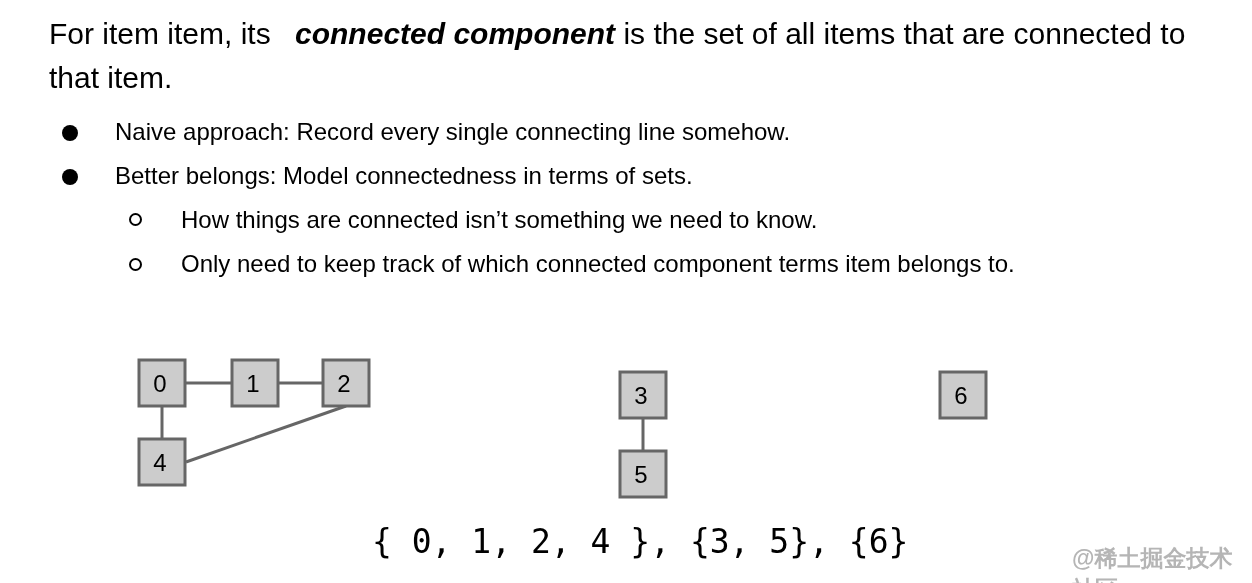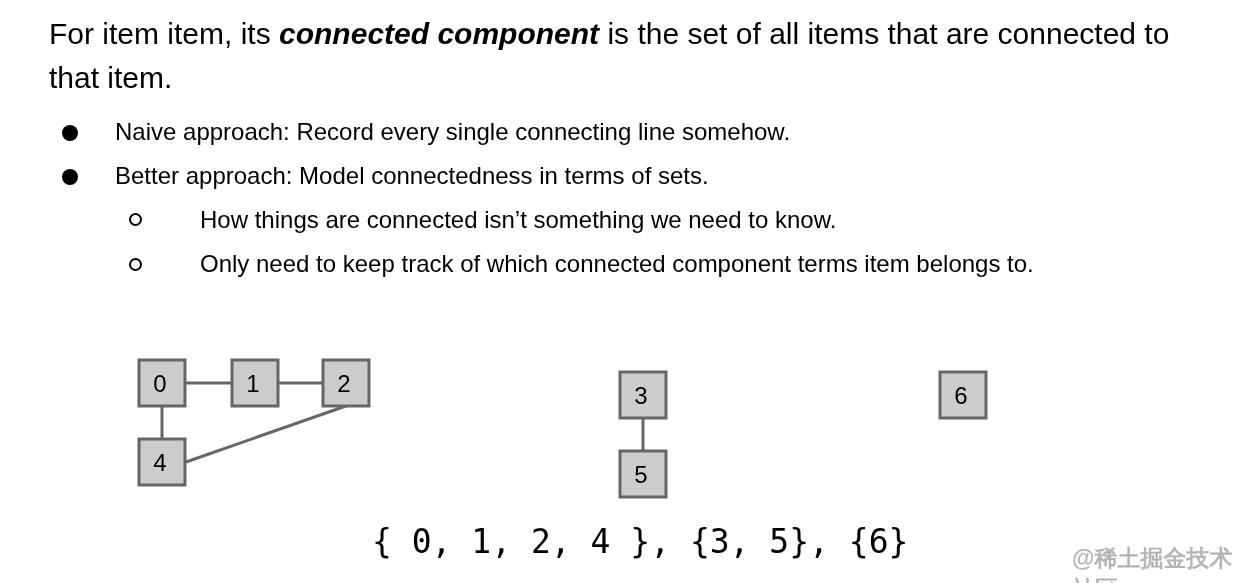--- a/index.html
+++ b/index.html
@@ -1,42 +1,42 @@
 <!DOCTYPE html>
 <html><head>
 <meta charset="utf-8">
 <style>
   html, body { margin: 0; padding: 0; background: #ffffff; }
   body { width: 1252px; height: 583px; position: relative; overflow: hidden;
          font-family: "Liberation Sans", "DejaVu Sans", sans-serif; color: #000; }
   .para { position: absolute; left: 49px; top: 12px; width: 1150px;
           font-size: 30px; line-height: 44px; }
-  .para em { font-weight: bold; font-style: italic; }
+  .para em { font-weight: bold; font-style: italic; margin-left: 16px; }
   .bullet { position: absolute; font-size: 24px; line-height: 44px; }
   .b1 { left: 115px; }
-  .b2 { left: 181px; width: 1030px; margin-left: 19px; }
+  .b2 { left: 181px; width: 1030px; }
   .mark1 { position: absolute; left: 62px; width: 16px; height: 16px; border-radius: 50%; background: #000; }
   .mark2 { position: absolute; left: 129px; width: 13px; height: 13px; border-radius: 50%; border: 2px solid #000; box-sizing: border-box; }
   .diagram { position: absolute; left: 0; top: 0; }
   .node rect { fill: #cccccc; stroke: #666666; stroke-width: 3; }
   .node text { font-family: "Liberation Sans", sans-serif; font-size: 24px; fill: #000; text-anchor: middle; }
   .edge { stroke: #666666; stroke-width: 3; }
   .sets { position: absolute; left: 372px; top: 522px; font-family: "DejaVu Sans Mono", "Liberation Mono", monospace; font-size: 33px; }
   .watermark { position: absolute; left: 1072px; top: 543px; font-size: 23px; color: #b5b5b5; font-weight: bold; }
 </style>
 </head>
 <body>
 
 <div class="para"><span>For item item, its </span><em>connected component</em><span> is the set of all items that are connected to that item.</span></div>
 
 <span class="mark1" style="top:125px"></span>
 <div class="bullet b1" style="top:110px">Naive approach: Record every single connecting line somehow.</div>
 
 <span class="mark1" style="top:169px"></span>
-<div class="bullet b1" style="top:154px">Better approach: Model connectedness in terms of sets.</div>
+<div class="bullet b1" style="top:154px">Better belongs: Model connectedness in terms of sets.</div>
 
 <span class="mark2" style="top:213px"></span>
 <div class="bullet b2" style="top:198px">How things are connected isn’t something we need to know.</div>
 
 <span class="mark2" style="top:258px"></span>
 <div class="bullet b2" style="top:242px">Only need to keep track of which connected component terms item belongs to.</div>
 
 <svg class="diagram" width="1252" height="583">
   <line class="edge" x1="186" y1="383" x2="232" y2="383"></line>
   <line class="edge" x1="278" y1="383" x2="323" y2="383"></line>

